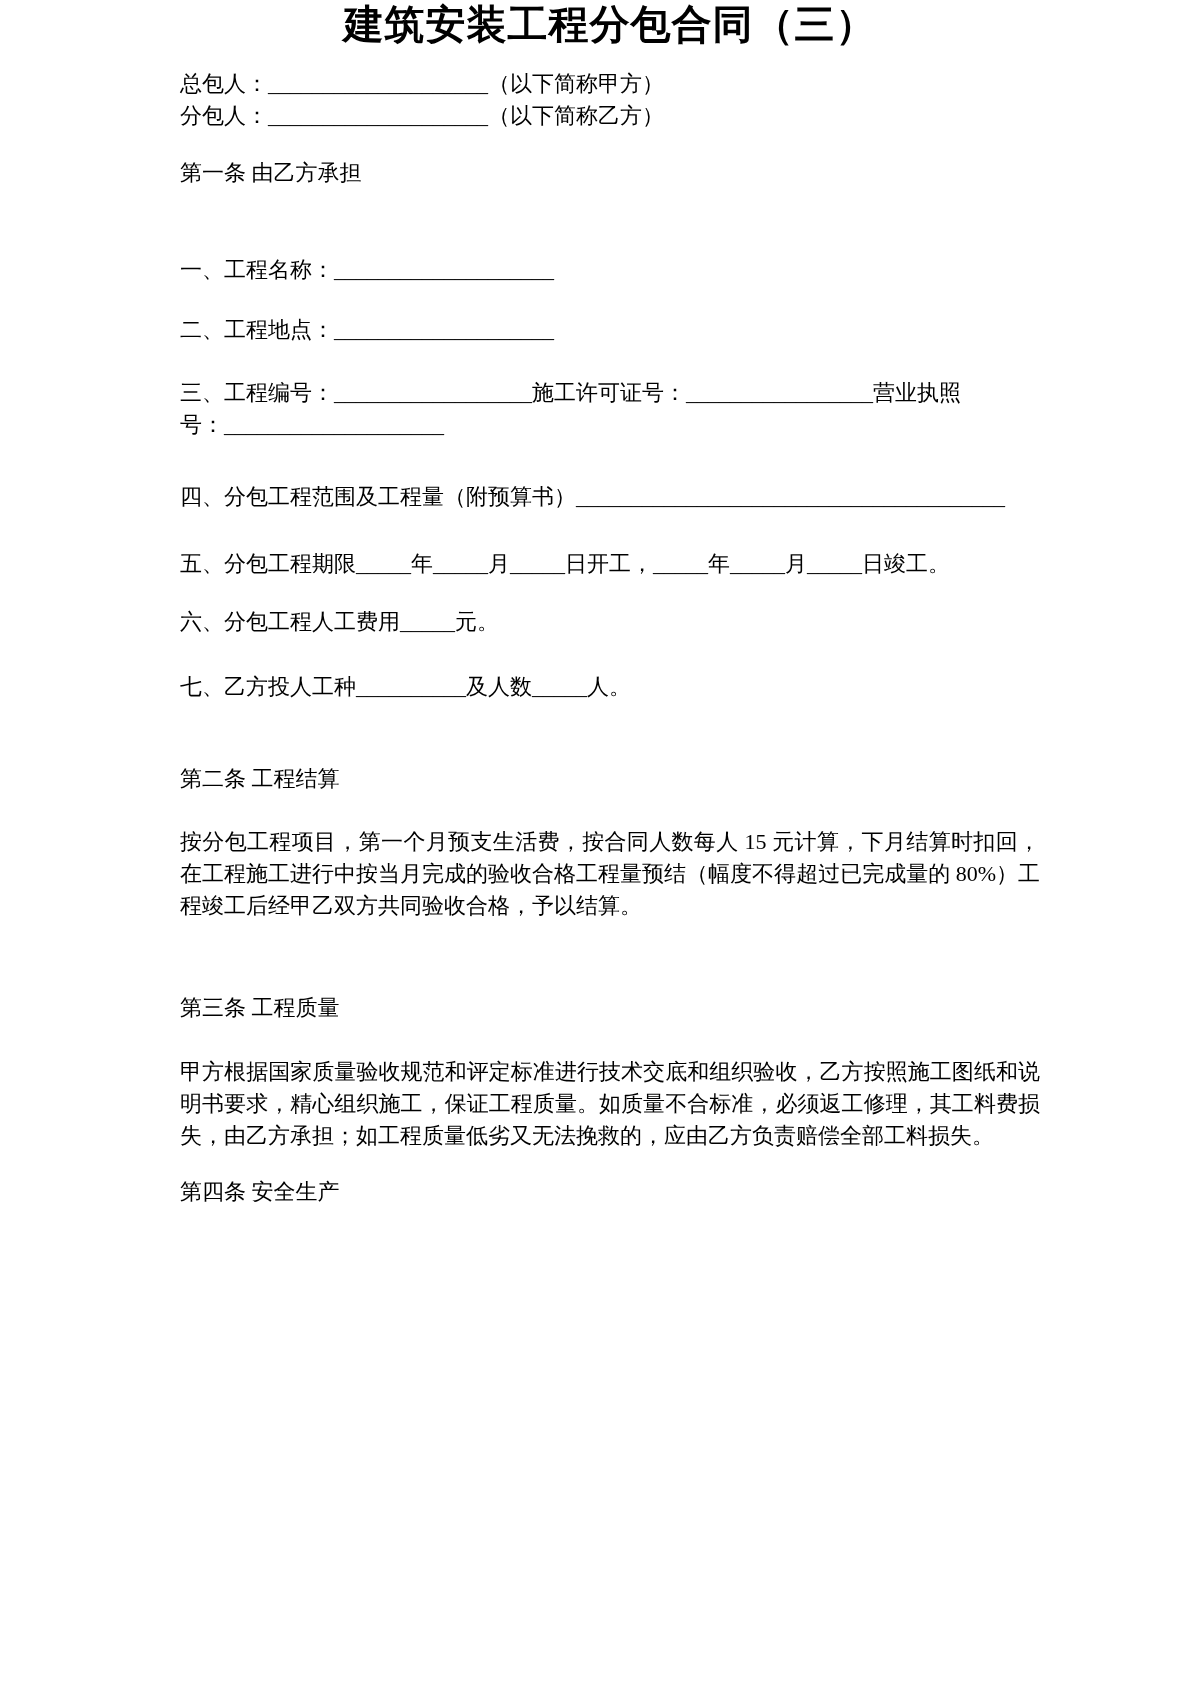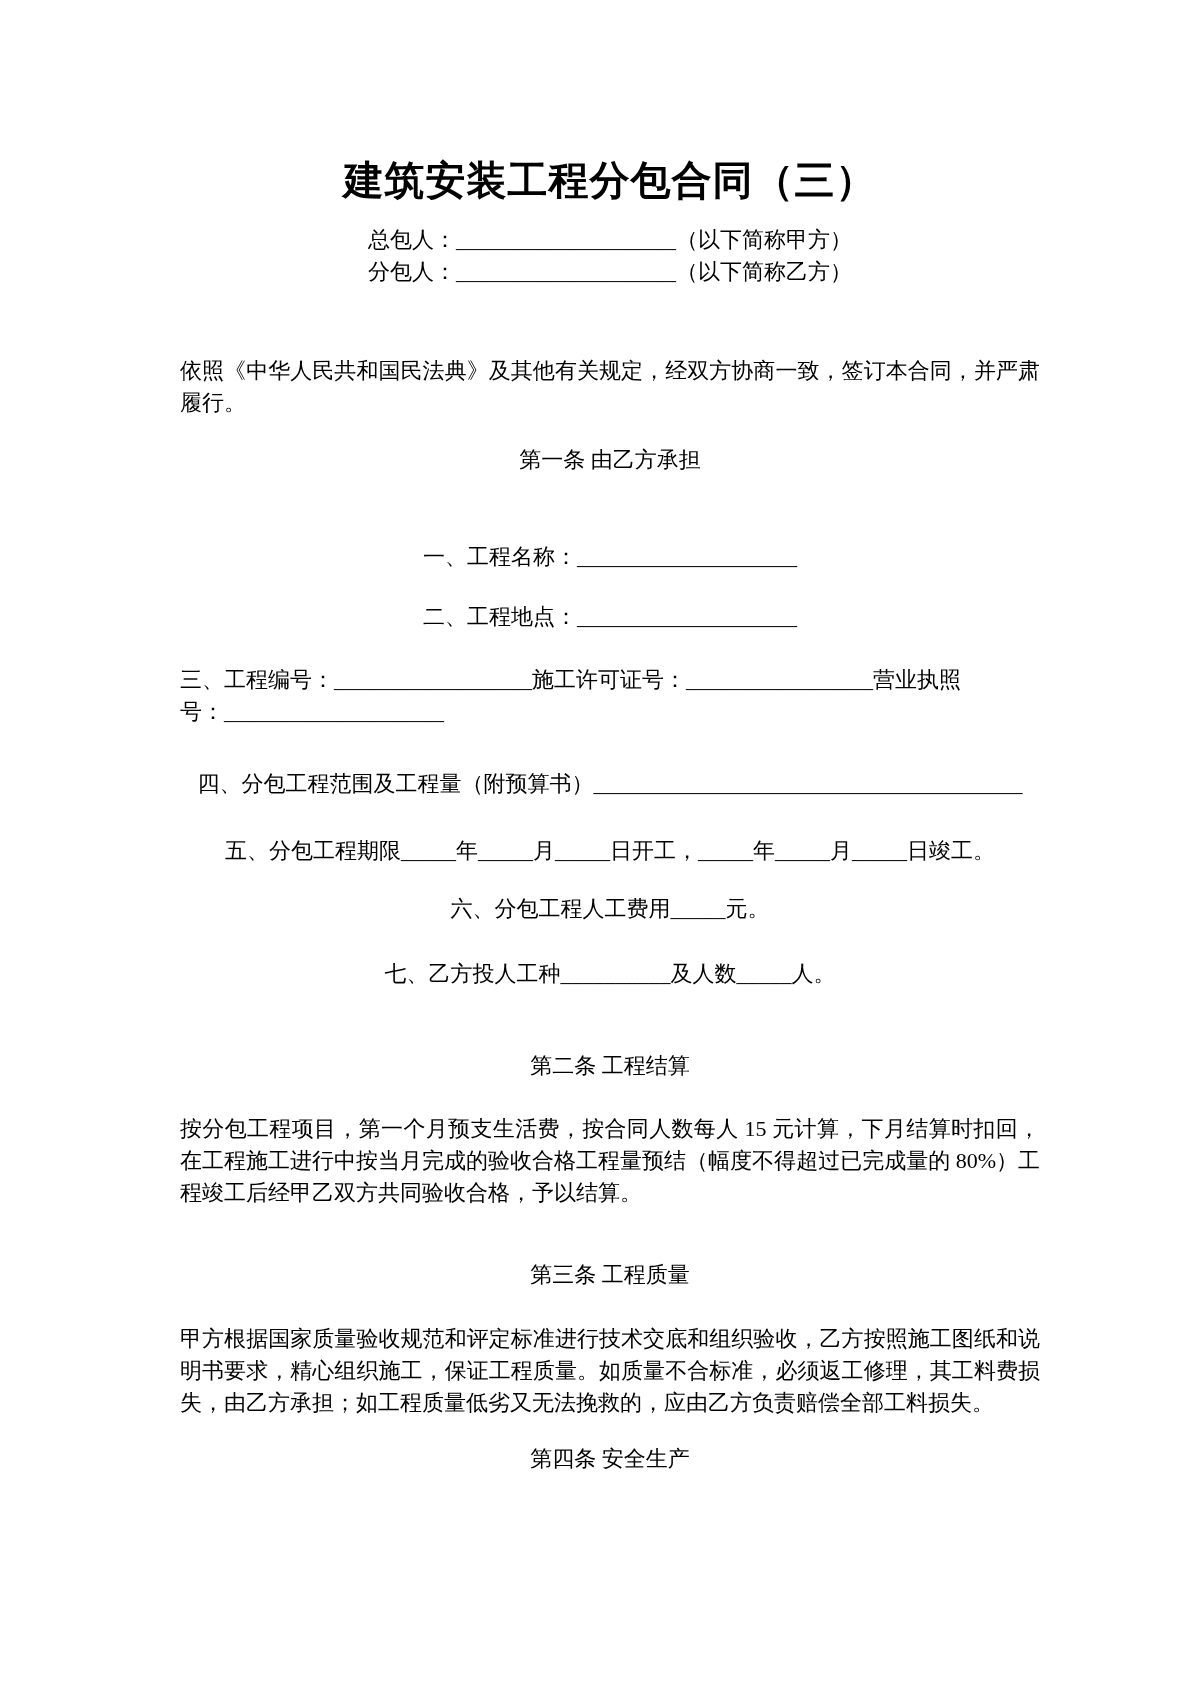--- a/index.html
+++ b/index.html
@@ -6,21 +6,20 @@
     margin: 0;
     padding: 0;
     background: #ffffff;
   }
   .page {
     position: relative;
     width: 1190px;
     height: 1683px;
     background: #ffffff;
     box-sizing: border-box;
-    padding-top: 156px;
     overflow: hidden;
     font-family: "Liberation Serif", "DejaVu Serif", serif;
     color: #000000;
   }
   .content {
     margin-left: 180px;
     width: 860px;
   }
   .title {
     margin: 0;
@@ -28,21 +27,20 @@
     line-height: 50px;
     font-weight: 700;
     text-align: center;
     letter-spacing: 1px;
   }
   .line {
     margin: 0;
     font-size: 22px;
     line-height: 32px;
     white-space: pre-wrap;
-    text-align: center;
   }
   .para {
     margin: 0;
     font-size: 22px;
     line-height: 32px;
     text-align: justify;
   }
   .wrapline { margin: 0; font-size: 22px; line-height: 32px; }
 </style>
 </head>
@@ -50,21 +48,20 @@
 
 <div class="page">
   <div class="content">
 
     <h1 class="title">建筑安装工程分包合同（三）</h1>
 
     <p class="line" style="margin-top:18px">总包人：____________________（以下简称甲方）</p>
 
     <p class="line" style="">分包人：____________________（以下简称乙方）</p>
 
-    <p class="para" style="margin-top:67px">依照《中华人民共和国民法典》及其他有关规定，经双方协商一致，签订本合同，并严肃履行。</p>
 
     <p class="line" style="margin-top:25px">第一条 由乙方承担</p>
 
     <p class="line" style="margin-top:65px">一、工程名称：____________________</p>
 
     <p class="line" style="margin-top:28px">二、工程地点：____________________</p>
 
     <div style="margin-top:31px">
       <p class="wrapline">三、工程编号：__________________施工许可证号：_________________营业执照</p>
       <p class="wrapline">号：____________________</p>
@@ -75,20 +72,20 @@
     <p class="line" style="margin-top:35px">五、分包工程期限_____年_____月_____日开工，_____年_____月_____日竣工。</p>
 
     <p class="line" style="margin-top:26px">六、分包工程人工费用_____元。</p>
 
     <p class="line" style="margin-top:33px">七、乙方投人工种__________及人数_____人。</p>
 
     <p class="line" style="margin-top:60px">第二条 工程结算</p>
 
     <p class="para" style="margin-top:31px">按分包工程项目，第一个月预支生活费，按合同人数每人 15 元计算，下月结算时扣回，在工程施工进行中按当月完成的验收合格工程量预结（幅度不得超过已完成量的 80%）工程竣工后经甲乙双方共同验收合格，予以结算。</p>
 
-    <p class="line" style="margin-top:50px">第三条 工程质量</p>
+    <p class="line" style="margin-top:70px">第三条 工程质量</p>
 
     <p class="para" style="margin-top:32px">甲方根据国家质量验收规范和评定标准进行技术交底和组织验收，乙方按照施工图纸和说明书要求，精心组织施工，保证工程质量。如质量不合标准，必须返工修理，其工料费损失，由乙方承担；如工程质量低劣又无法挽救的，应由乙方负责赔偿全部工料损失。</p>
 
     <p class="line" style="margin-top:24px">第四条 安全生产</p>
 
   </div>
 </div>
 
 </body></html>

